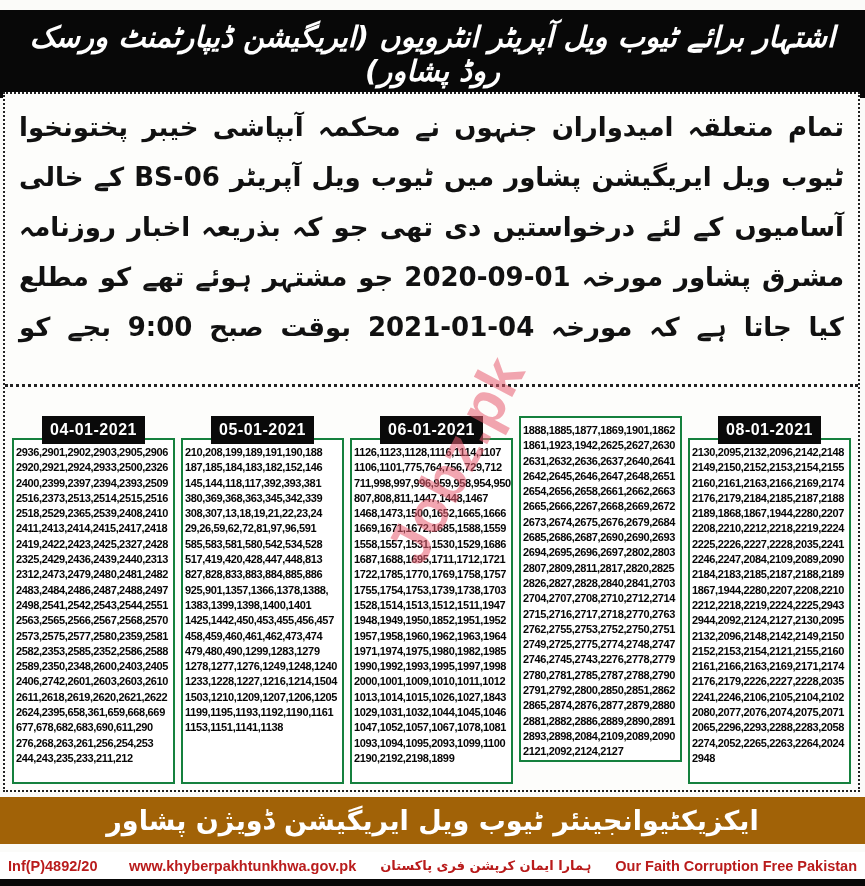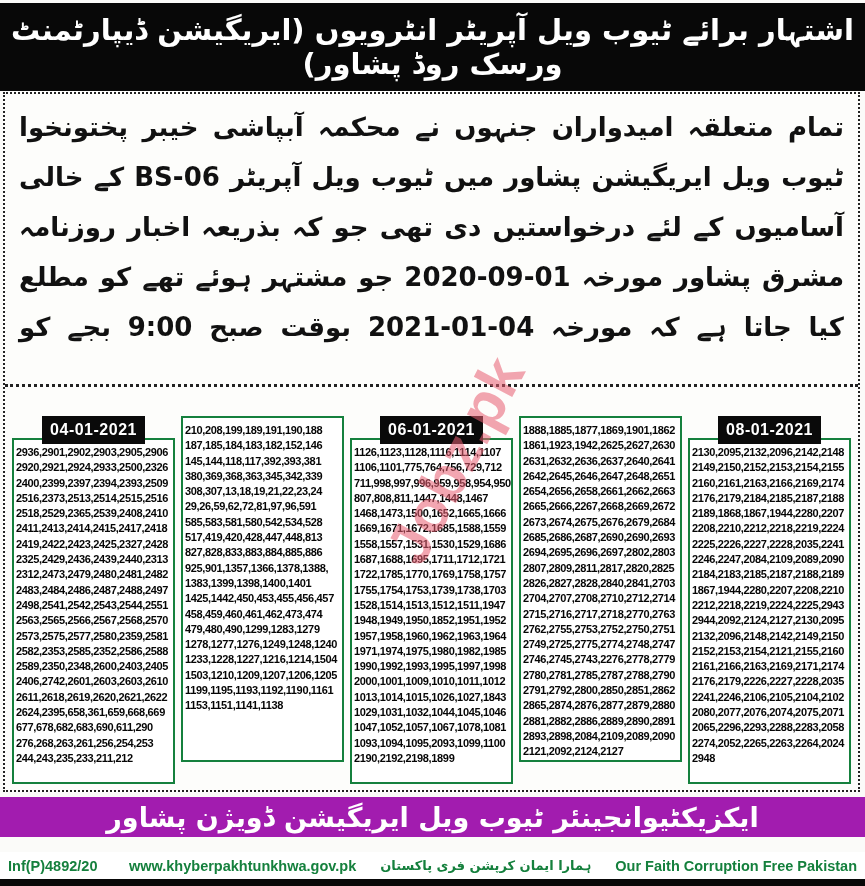--- a/index.html
+++ b/index.html
@@ -7,23 +7,23 @@
     position:relative;
     width:865px;height:886px;
     margin:0 auto;
     background:#fbfbf9;
     overflow:hidden;
     font-family:"DejaVu Sans",sans-serif;
     color:#111;
   }
   
   .header-band{
-    position:absolute;left:0;top:3px;width:865px;height:88px;
+    position:absolute;left:0;top:10px;width:865px;height:88px;
     background:#080808;color:#fff;
-    display:flex;align-items:center;justify-content:center;
+    display:flex;align-items:center;justify-content:center;font-style:italic;
   }
   .header-band .title{
     font-size:29px;font-weight:bold;direction:rtl;text-align:center;
     padding:0 10px;letter-spacing:0;
   }
   
   .content{
     position:absolute;left:3px;top:92px;width:857px;height:700px;
     border:2px dotted #222;
     box-sizing:border-box;
@@ -82,30 +82,30 @@
   .watermark{
     position:absolute;left:305px;top:330px;width:300px;height:260px;
     display:flex;align-items:center;justify-content:center;
     transform:rotate(-62deg);
     font-size:60px;font-weight:bold;
     font-family:"Liberation Sans",sans-serif;
     pointer-events:none;z-index:5;opacity:.55;
   }
   
   .footer-band{
-    position:absolute;left:0;top:797px;width:865px;height:40px;
-    background:#a21caf;color:#fff;
+    position:absolute;left:0;top:797px;width:865px;height:47px;
+    background:#a16207;color:#fff;
     display:flex;align-items:center;justify-content:center;
   }
   .footer-band .ftitle{font-size:27px;font-weight:bold;direction:rtl;text-align:center;}
   .bottom-strip{
     position:absolute;left:0;top:852px;width:865px;height:27px;
     background:#fff;display:flex;align-items:center;
     box-sizing:border-box;padding:0 8px;
-    font-family:"Liberation Sans",sans-serif;font-size:14.5px;font-weight:bold;color:#15803d;
+    font-family:"Liberation Sans",sans-serif;font-size:14.5px;font-weight:bold;color:#b91c1c;
   }
   .bottom-strip .refno{flex:0 0 auto;}
   .bottom-strip .rgt{margin-left:auto;display:flex;align-items:center;gap:24px;}
   .bottom-strip .slogan-ur{font-family:"DejaVu Sans",sans-serif;direction:rtl;font-size:13px;}
   .bottom-black{
     position:absolute;left:0;top:879px;width:865px;height:7px;background:#080808;
   }
 </style>
 </head>
 <body>
@@ -146,20 +146,21 @@
             <div class="numline">2589,2350,2348,2600,2403,2405</div>
             <div class="numline">2406,2742,2601,2603,2603,2610</div>
             <div class="numline">2611,2618,2619,2620,2621,2622</div>
             <div class="numline">2624,2395,658,361,659,668,669</div>
             <div class="numline">677,678,682,683,690,611,290</div>
             <div class="numline">276,268,263,261,256,254,253</div>
             <div class="numline">244,243,235,233,211,212</div>
           </div>
         </div>
         <div class="col">
+          <div class="badge">05-01-2021</div>
           <div class="numbox">
             <div class="numline">210,208,199,189,191,190,188</div>
             <div class="numline">187,185,184,183,182,152,146</div>
             <div class="numline">145,144,118,117,392,393,381</div>
             <div class="numline">380,369,368,363,345,342,339</div>
             <div class="numline">308,307,13,18,19,21,22,23,24</div>
             <div class="numline">29,26,59,62,72,81,97,96,591</div>
             <div class="numline">585,583,581,580,542,534,528</div>
             <div class="numline">517,419,420,428,447,448,813</div>
             <div class="numline">827,828,833,883,884,885,886</div>

